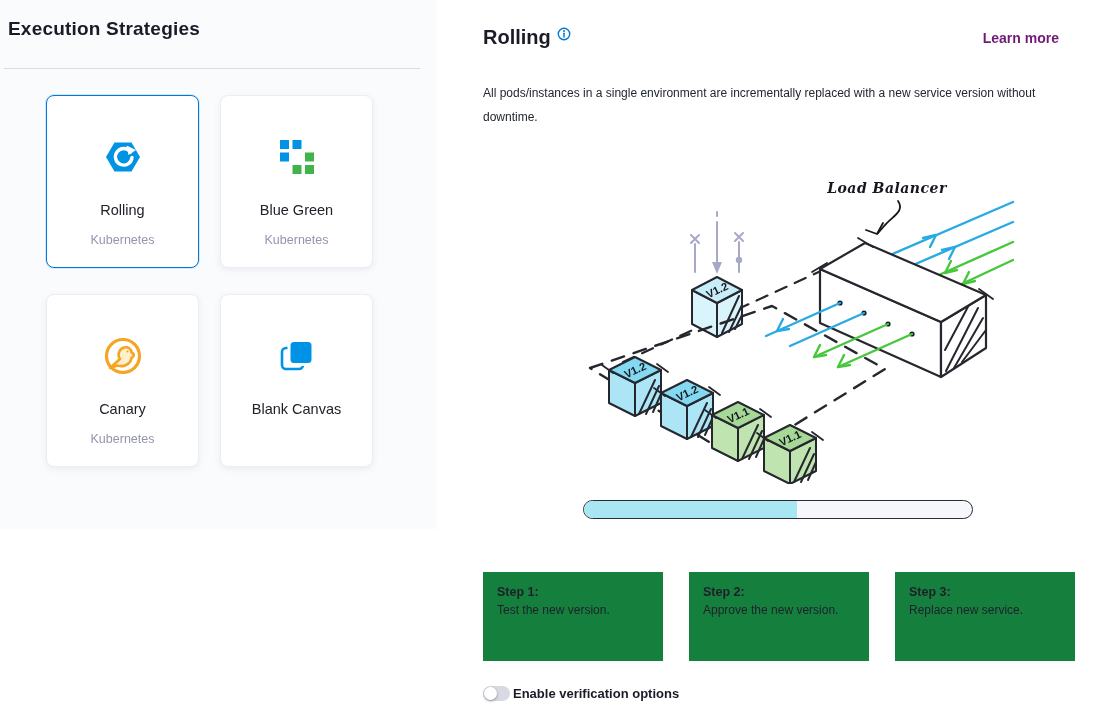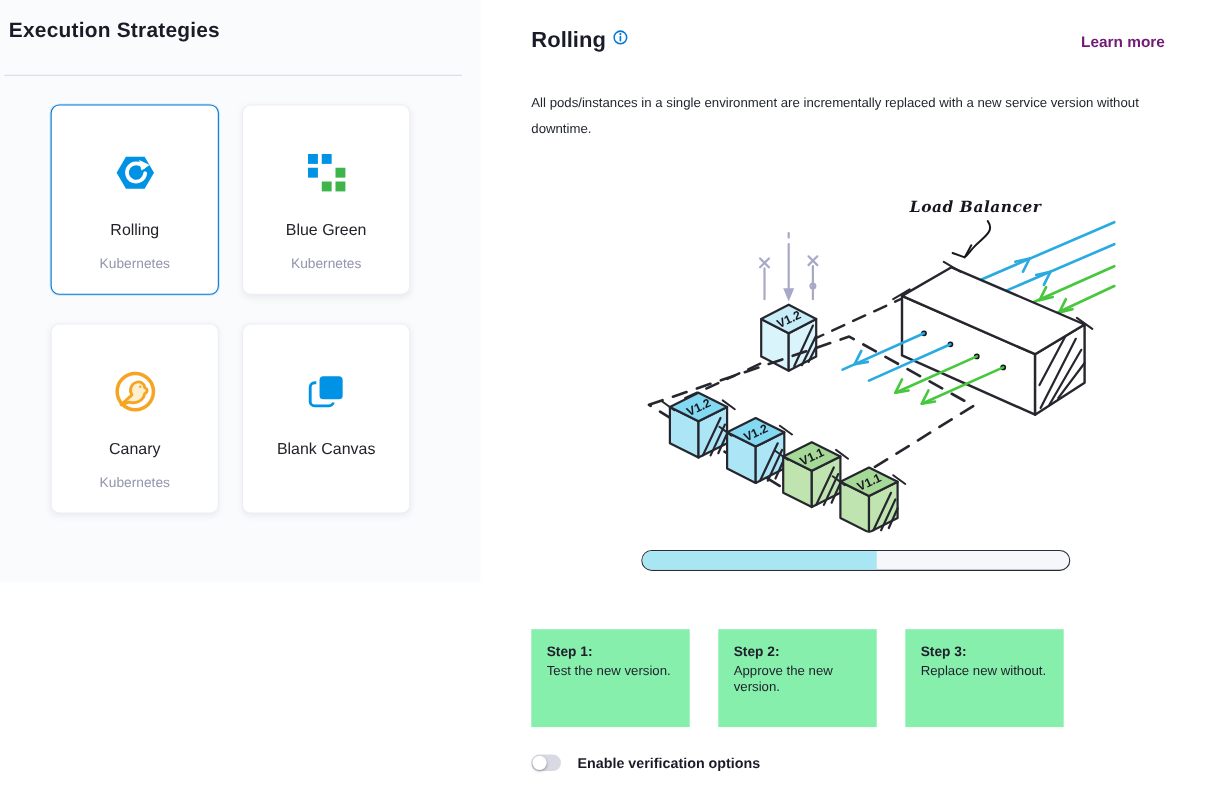--- a/index.html
+++ b/index.html
@@ -30,24 +30,24 @@
   .info-icon { margin-left:6px; margin-top:1px; cursor:pointer; }
   .learn-more { font-size:14px; font-weight:600; color:#701a75; margin-top:4px; cursor:pointer; text-decoration:none; }
   .panel-desc { position:absolute; left:46px; top:81px; width:596px; font-size:12px; line-height:24px; color:#22272f; }
   .illustration { position:absolute; left:128px; top:172px; width:450px; height:312px; }
   .progress-track {
     position:absolute; left:146px; top:500px; width:390px; height:19px;
     border:1.6px solid #2b2b36; border-radius:10px; background:#f5f7fb; overflow:hidden;
   }
   .progress-fill { height:100%; width:0; background:#a9e6f4; }
   .steps { position:absolute; left:46px; top:572px; display:flex; gap:26px; }
-  .step-box { width:144px; height:89px; background:#86efac; padding:13px 14px; }
+  .step-box { width:180px; height:89px; background:#15803d; padding:13px 14px; }
   .step-heading { font-size:12.5px; font-weight:700; color:#1f1f2b; }
   .step-text { font-size:12px; color:#1f1f2b; margin-top:4px; }
-  .toggle-row { position:absolute; left:46px; top:686px; display:flex; align-items:center; gap:15px; }
+  .toggle-row { position:absolute; left:46px; top:686px; display:flex; align-items:center; gap:3px; }
   .toggle { position:relative; width:27px; height:15px; border-radius:8px; background:#d9d9e3; cursor:pointer; }
   .toggle-knob { position:absolute; left:1px; top:1px; width:13px; height:13px; border-radius:50%; background:#fff; box-shadow:0 1px 2.5px rgba(40,41,61,.45); }
   .toggle-label { font-size:13px; font-weight:700; color:#1b1b28; }
   svg text.cube-label { font-family:"Liberation Sans",sans-serif; font-size:11px; font-weight:700; fill:#16161e; }
   svg text.lb-label { font-family:"DejaVu Serif", serif; font-style:italic; font-size:14px; font-weight:600; fill:#16161e; letter-spacing:.5px; }
 </style>
 </head>
 <body>
 
 <div class="app">
@@ -251,21 +251,21 @@
       <div class="step-box">
         <div class="step-heading">Step 1:</div>
         <div class="step-text">Test the new version.</div>
       </div>
       <div class="step-box">
         <div class="step-heading">Step 2:</div>
         <div class="step-text">Approve the new version.</div>
       </div>
       <div class="step-box">
         <div class="step-heading">Step 3:</div>
-        <div class="step-text">Replace new without.</div>
+        <div class="step-text">Replace new service.</div>
       </div>
     </div>
 
     <div class="toggle-row">
       <div class="toggle">
         <div class="toggle-knob"></div>
       </div>
       <div class="toggle-label">Enable verification options</div>
     </div>
 

